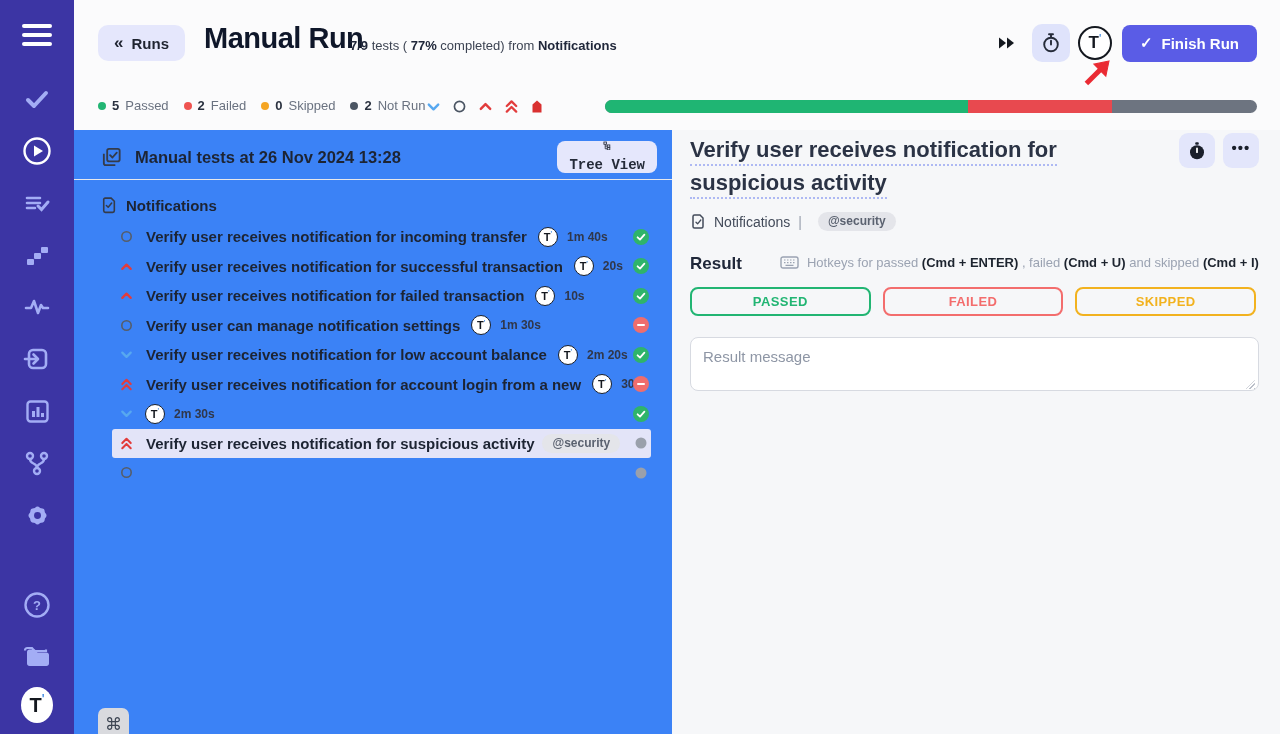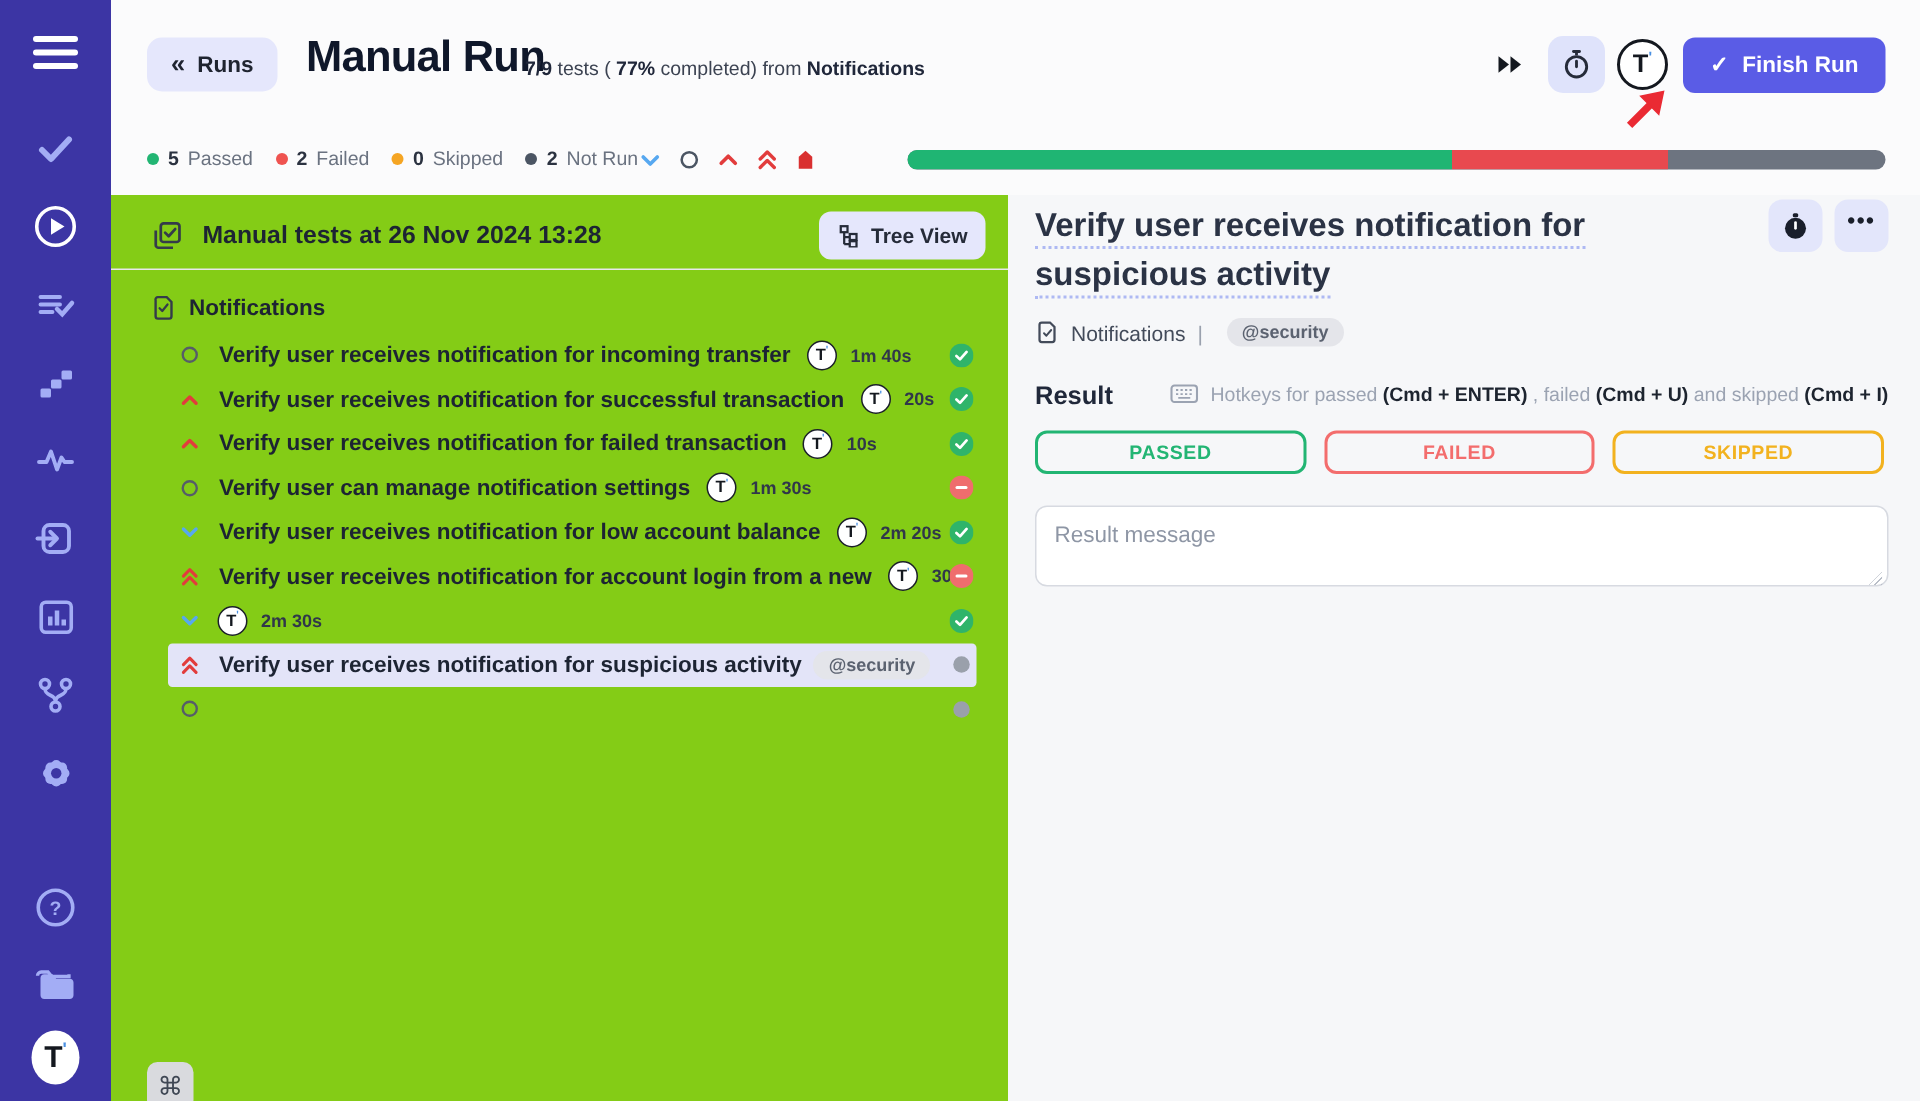--- a/index.html
+++ b/index.html
@@ -46,26 +46,26 @@
   .statdot { width:8px; height:8px; border-radius:50%; display:inline-block; }
   .stat b { color:#2b3240; font-weight:800; }
   .filters { position:absolute; left:350px; top:12px; display:flex; align-items:center; gap:8px; }
   .filters span { width:18px; height:16px; display:flex; align-items:center; justify-content:center; cursor:pointer; }
   .pbar { position:absolute; left:531px; right:23px; top:14px; height:13px; border-radius:7px; overflow:hidden;
           display:flex; background:#6d7480; cursor:default; }
   .pbar i { display:block; height:100%; }
 
   
   .content { position:absolute; left:74px; top:130px; width:1206px; height:604px; display:flex; }
-  .listpanel { width:598px; height:604px; position:relative; background:#84cc16; }
+  .listpanel { width:598px; height:604px; position:relative; background:#3b82f6; }
   .lheader { display:flex; align-items:center; padding:8px 15px 0 26px; height:46px; }
   .lheader .ltitle { font-size:16.5px; font-weight:700; color:#1d2433; margin-left:12px; }
   .treeview-btn { margin-left:auto; height:32px; padding:0 12px; background:#e5e7fc; border:none; border-radius:8px;
-                  font-family:Liberation Sans, sans-serif; font-size:14px; font-weight:700; color:#252b39; cursor:pointer;
-                  display:flex; align-items:center; gap:7px; }
+                  font-family:Liberation Mono, monospace; font-size:14px; font-weight:700; color:#252b39; cursor:pointer;
+                  display:flex; align-items:center; gap:7px;flex-direction:column; }
   .ldivider { height:1px; background:#e7e8ec; margin-top:3px; }
   .lsection { display:flex; align-items:center; gap:9px; padding:16px 0 6px 26px; font-size:15px; font-weight:700; color:#1d2433; }
   .rows { margin-top:2px; }
   .trow { position:relative; display:flex; align-items:center; height:29.5px; margin:0 21px 0 38px; padding:0 26px 0 6px;
           border-radius:3px; cursor:pointer; }
   .trow.sel { background:#e3e4f8; }
   .prio { width:16px; display:flex; align-items:center; justify-content:center; flex:none; }
   .rtitle { margin-left:12px; font-size:15px; font-weight:600; color:#1d2433; white-space:nowrap; }
   .tag { margin-left:8px; background:#e4e5ea; color:#5b6270; font-size:12px; font-weight:700;
          padding:2px 10px 3px; border-radius:10px; white-space:nowrap; }

